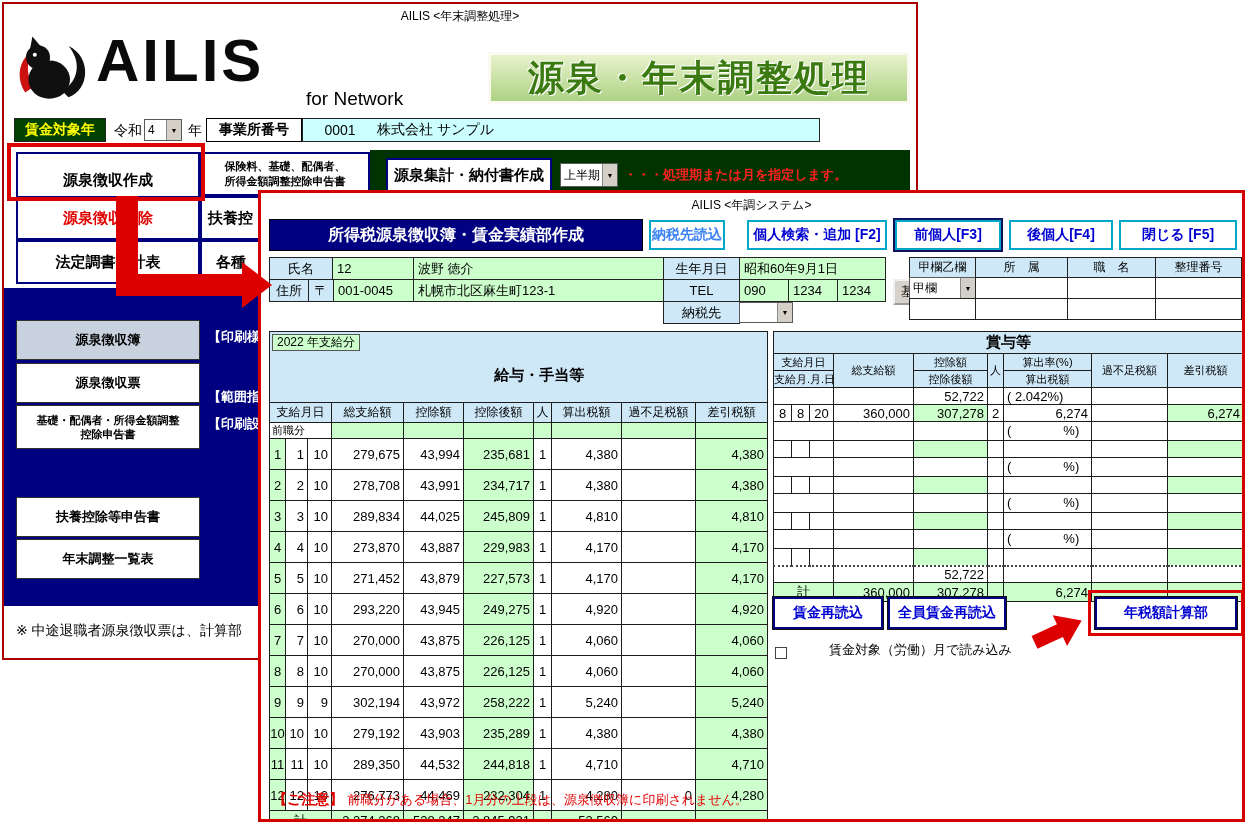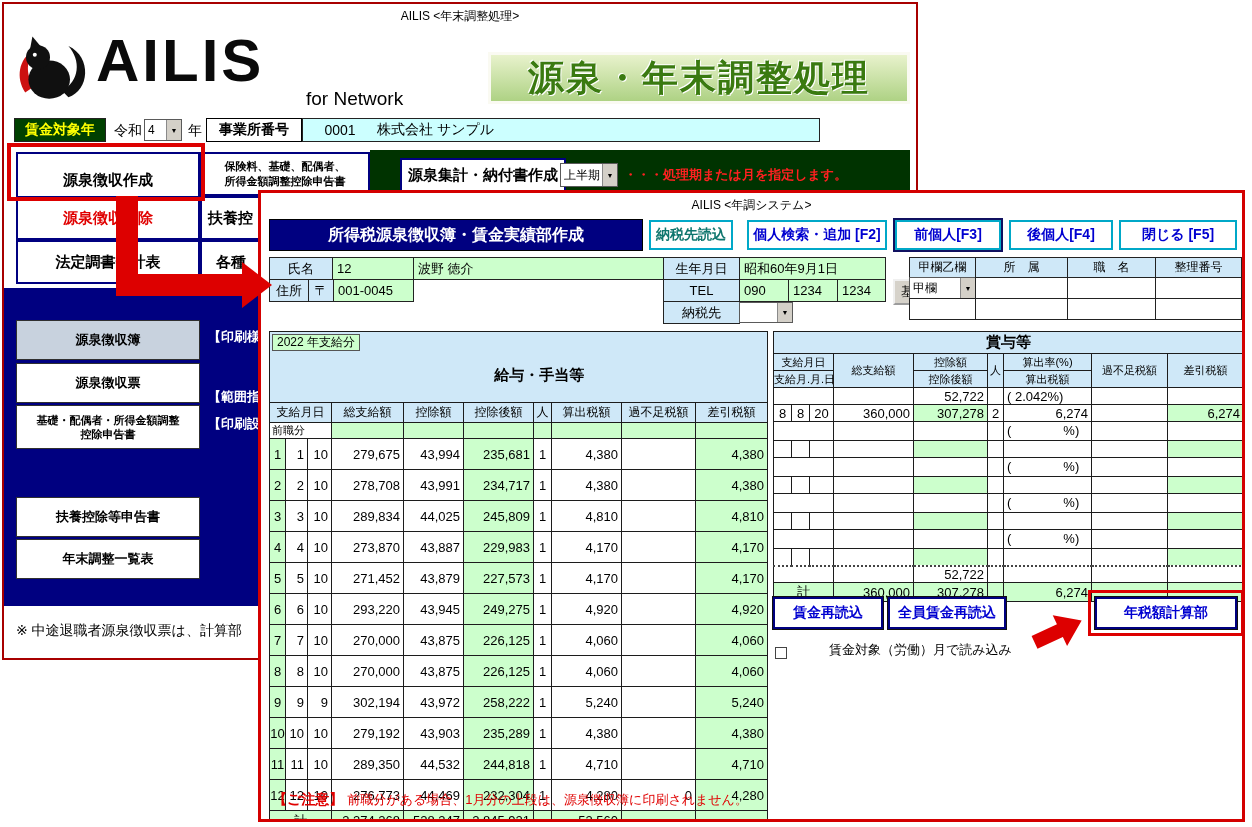--- a/index.html
+++ b/index.html
@@ -112,21 +112,21 @@
   <div class="bw-btn small flexc" style="left:196px;top:148px;width:170px;height:44px;">
     <span>保険料、基礎、配偶者、</span>
     <span>所得金額調整控除申告書</span>
   </div>
   <div class="bw-btn flexc" style="left:12px;top:192px;width:184px;height:44px;color:#e00000;">源泉徴収削除</div>
   <div class="bw-btn frag flexc" style="left:196px;top:192px;width:170px;height:44px;padding-left:6px;">扶養控</div>
   <div class="bw-btn flexc" style="left:12px;top:236px;width:184px;height:44px;">法定調書合計表</div>
   <div class="bw-btn frag flexc" style="left:196px;top:236px;width:170px;height:44px;padding-left:14px;">各種</div>
 
   <div class="greenband">
-    <div class="bw-btn flexc" style="left:30px;top:8px;width:166px;height:34px;">源泉集計・納付書作成</div>
+    <div class="bw-btn flexc" style="left:16px;top:8px;width:166px;height:34px;">源泉集計・納付書作成</div>
     <span class="combo" style="left:190px;top:13px;width:58px;height:24px;">
       <span class="combo-val">上半期</span>
       <span class="combo-arrow">▼</span>
     </span>
     <span class="gb-note">・・・処理期または月を指定します。</span>
   </div>
 
   <div class="navypanel">
     <div class="sb-btn" style="top:32px;height:40px;background:#c8d2de;">源泉徴収簿</div>
     <div class="sb-btn" style="top:75px;height:40px;">源泉徴収票</div>
@@ -141,35 +141,36 @@
     <span class="panel-label" style="top:127px;">【印刷設</span>
   </div>
 
   <div class="bw-footnote">※ 中途退職者源泉徴収票は、計算部</div>
 </div>
 
 <div id="frontwin">
   <div class="titlebar">AILIS &lt;年調システム&gt;</div>
 
   <div class="fw-header-title flexc">所得税源泉徴収簿・賃金実績部作成</div>
-  <div class="fw-hbtn flexc" style="left:388px;width:84px;color:#0f766e;">納税先読込</div>
+  <div class="fw-hbtn flexc" style="left:388px;width:76px;color:#3b82f6;">納税先読込</div>
   <div class="fw-hbtn flexc" style="left:486px;width:140px;">個人検索・追加 [F2]</div>
   <div class="fw-hbtn flexc" style="left:634px;width:106px;box-shadow:0 0 0 2px #101060;">前個人[F3]</div>
   <div class="fw-hbtn flexc" style="left:748px;width:104px;">後個人[F4]</div>
   <div class="fw-hbtn flexc" style="left:858px;width:118px;">閉じる [F5]</div>
 
   <div class="cell lbl" style="left:8px;top:64px;width:64px;">氏名</div>
   <div class="cell val" style="left:71px;top:64px;width:82px;">12</div>
   <div class="cell val" style="left:152px;top:64px;width:251px;">波野 徳介</div>
   <div class="cell lbl" style="left:402px;top:64px;width:77px;">生年月日</div>
   <div class="cell val" style="left:478px;top:64px;width:147px;">昭和60年9月1日</div>
 
   <div class="cell lbl" style="left:8px;top:86px;width:40px;">住所</div>
   <div class="cell lbl" style="left:47px;top:86px;width:26px;">〒</div>
   <div class="cell val" style="left:72px;top:86px;width:81px;">001-0045</div>
+  <div class="cell val" style="left:152px;top:86px;width:251px;">札幌市北区麻生町123-1</div>
   <div class="cell lbl" style="left:402px;top:86px;width:77px;">TEL</div>
   <div class="cell val" style="left:478px;top:86px;width:50px;">090</div>
   <div class="cell val" style="left:527px;top:86px;width:50px;">1234</div>
   <div class="cell val" style="left:576px;top:86px;width:49px;">1234</div>
 
   <div class="cell lbl" style="left:402px;top:108px;width:77px;">納税先</div>
   <span class="combo" style="left:478px;top:109px;width:54px;height:21px;">
     <span class="combo-val"></span>
     <span class="combo-arrow">▼</span>
   </span>

